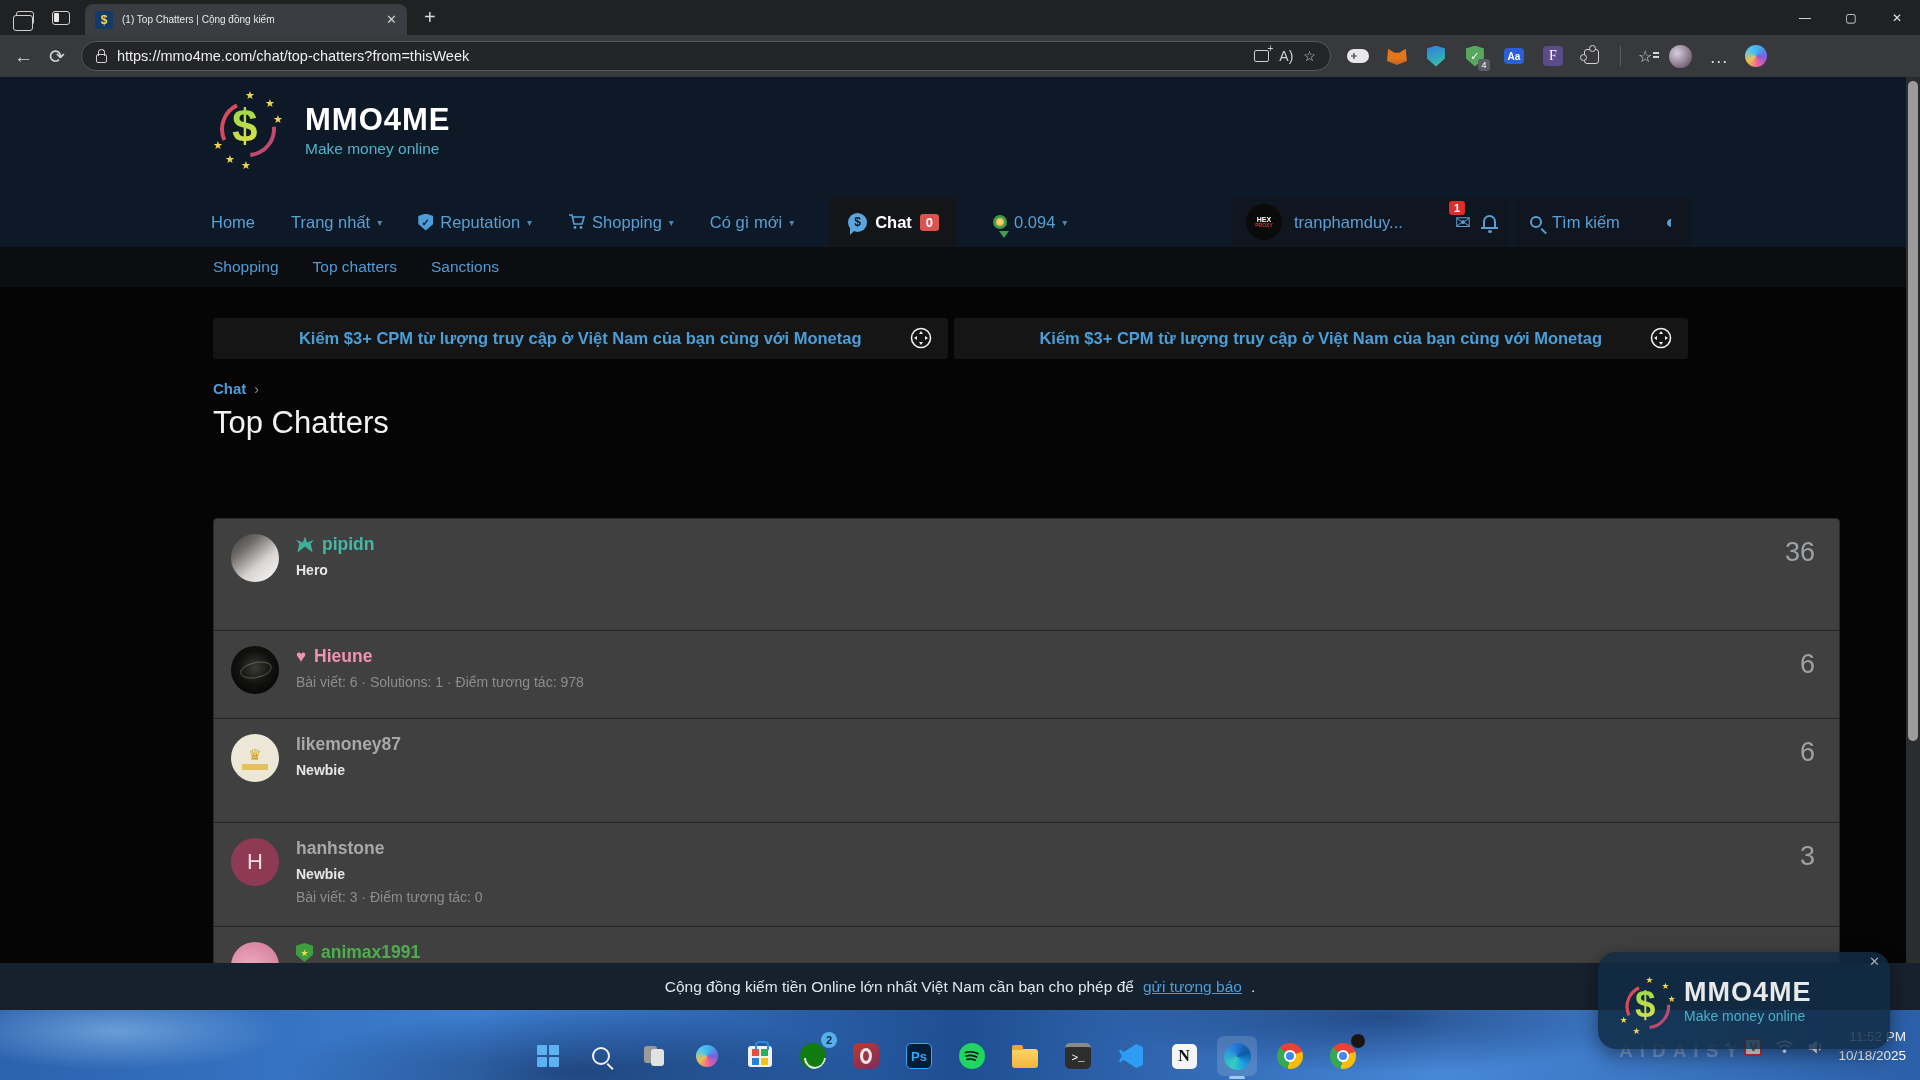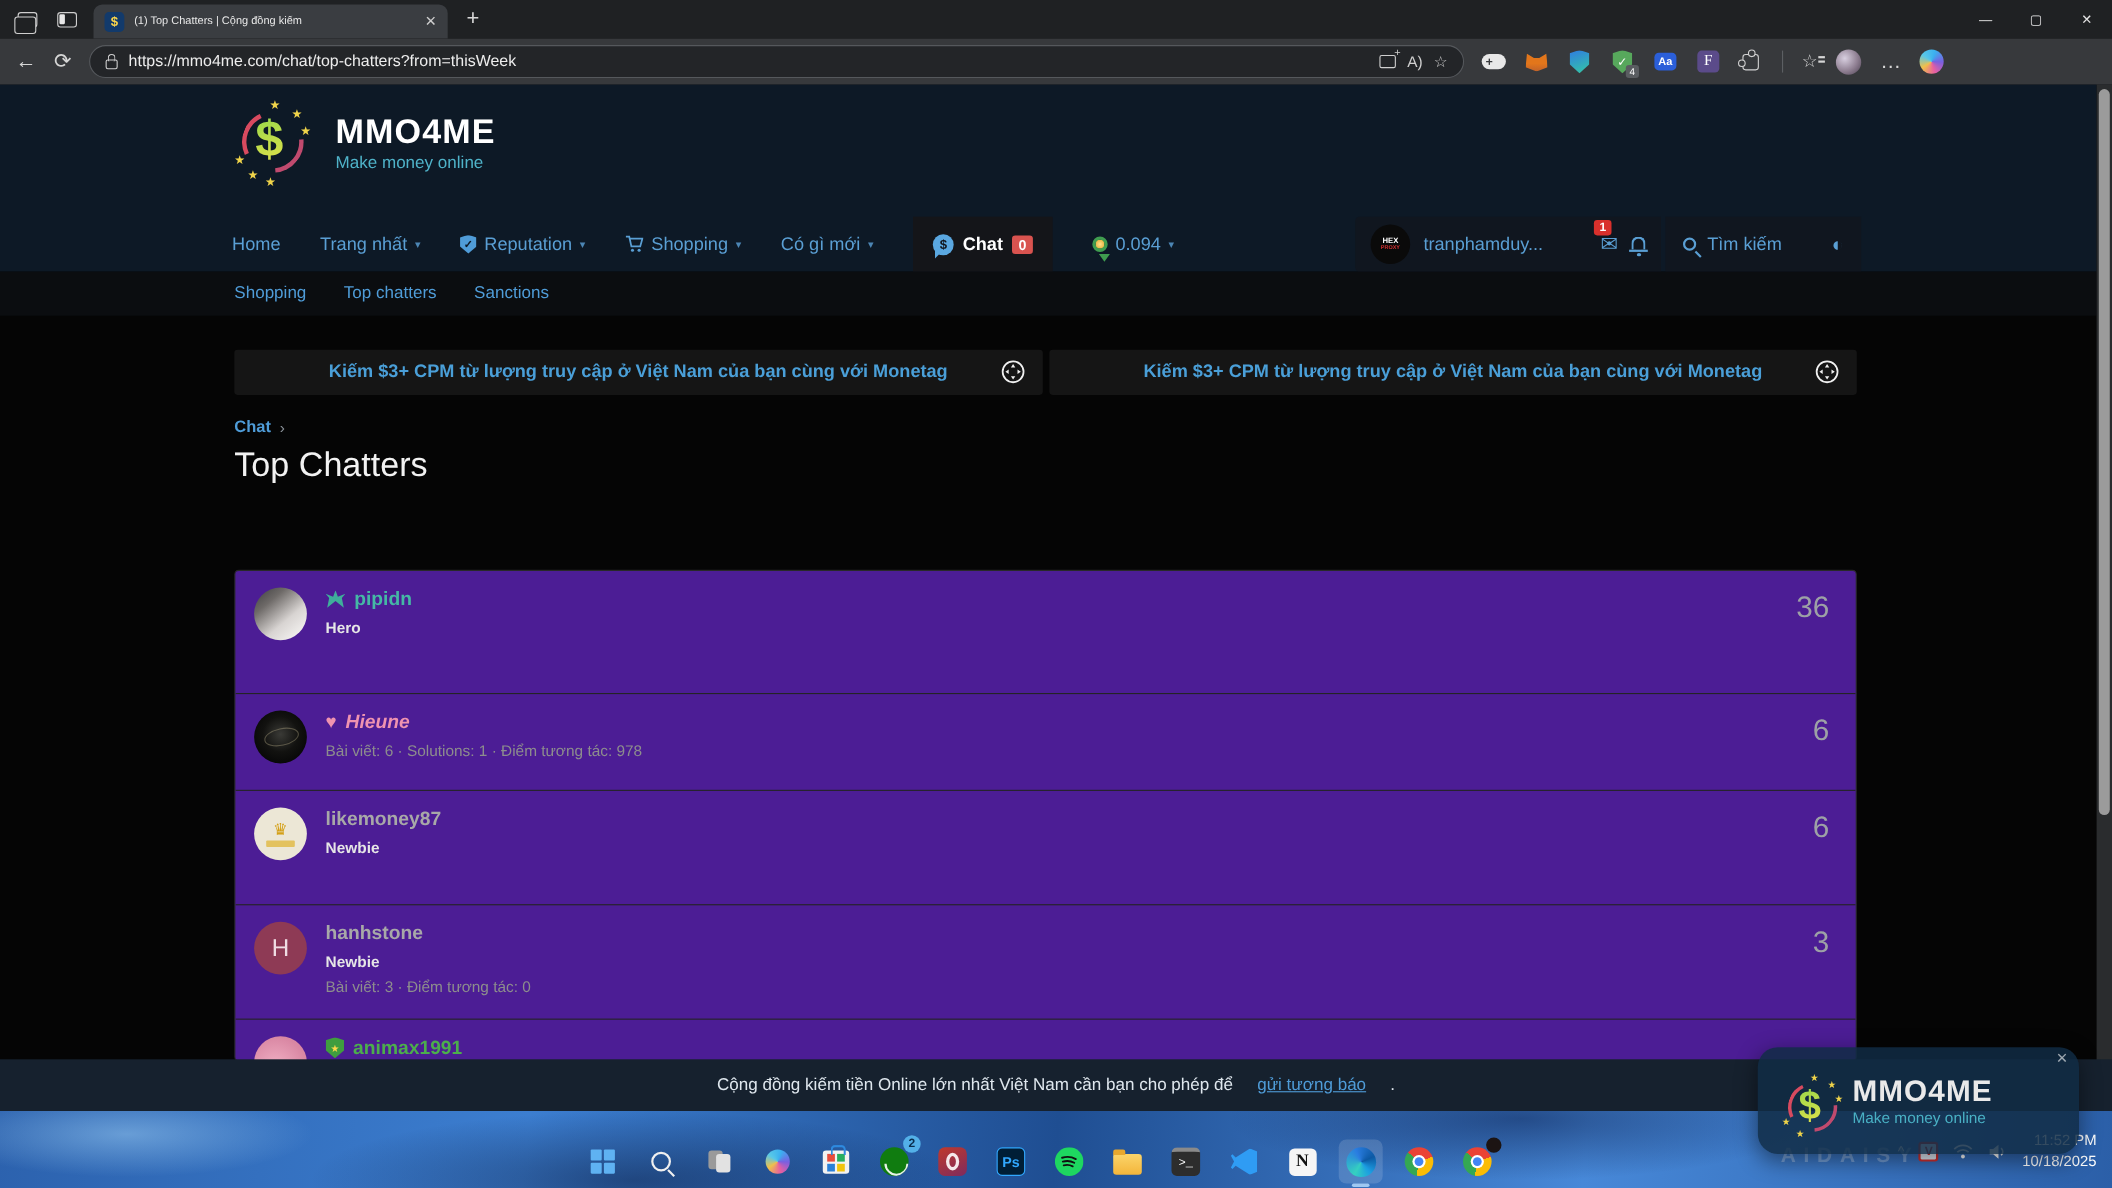--- a/index.html
+++ b/index.html
@@ -103,41 +103,41 @@
   .banner-ico { position:absolute; right:16px; top:9px; }
   .breadcrumb { position:absolute; left:213px; top:380px; display:flex; align-items:center; gap:8px; }
   .crumb-link { color:#4f9cd8; font-size:15px; font-weight:bold; }
   .crumb-sep { color:#8a9199; font-size:14px; }
   .page-title { position:absolute; left:213px; top:405px; color:#f2f2f2; font-size:31px; font-weight:400; }
   .tabsbar { position:absolute; left:213px; top:462px; width:1475px; height:40px; background:#0e0e0e; border-top:1px solid #272727; border-bottom:1px solid #272727; display:flex; align-items:stretch; padding:0 6px; }
   .tab-item { display:flex; align-items:center; padding:0 14px; color:#5a9fd4; font-size:15.5px; position:relative; }
   .tab-item.active { color:#fff; }
   .tab-item.active::after { content:""; position:absolute; left:4px; right:4px; bottom:-1px; height:3px; background:#3a7bbf; }
 
-  .panel { position:absolute; left:213px; top:518px; width:1475px; height:447px; background:#4c1d95; border:1px solid #282828; border-radius:4px; overflow:hidden; }
+  .panel { position:absolute; left:213px; top:518px; width:1627px; height:447px; background:#404040; border:1px solid #282828; border-radius:4px; overflow:hidden; }
   .row { position:relative; padding:15px 20px 0 82px; border-bottom:1px solid #242424; }
   .row .avatar { position:absolute; left:17px; top:15px; width:48px; height:48px; border-radius:50%; }
   .av-photo { background:linear-gradient(140deg,#3a3a3c 0%,#6e6a68 28%,#d8d4d2 62%,#f2f0ee 88%); }
   .av-space { background:radial-gradient(circle at 50% 45%, #3a3a36 0%, #121210 45%, #060606 80%); position:relative; }
   .av-space::after { content:""; position:absolute; left:9px; top:16px; width:30px; height:14px; border:1px solid rgba(200,190,150,.35); border-radius:50%; transform:rotate(-12deg); }
   .av-cream { background:#ece7d6; display:flex; flex-direction:column; align-items:center; justify-content:center; color:#d4a017; font-size:15px; line-height:1; }
   .av-cream .band { margin-top:2px; width:26px; height:6px; background:#e3c25e; border-radius:1px; }
   .av-maroon { background:#8e3a55; color:#f0dde4; font-size:22px; display:flex; align-items:center; justify-content:center; }
   .av-pink { background:radial-gradient(circle at 40% 60%, #f2b1c5, #d987a3 70%); }
   .name-line { display:flex; align-items:center; gap:8px; font-size:17.5px; font-weight:bold; }
-  .c-teal { color:#45b8a5; } .c-pink { color:#ef93b0;font-style:italic; } .c-gray { color:#a8a8a8; } .c-green { color:#4cae4c; }
+  .c-teal { color:#45b8a5; } .c-pink { color:#ef93b0; } .c-gray { color:#a8a8a8; } .c-green { color:#4cae4c; }
   .badge-owl { width:18px; height:16px; background:#3fae9b; clip-path:polygon(0 20%,18% 45%,8% 100%,50% 62%,92% 100%,82% 45%,100% 20%,62% 38%,50% 0,38% 38%); }
   .badge-heart { color:#ef93b0; font-size:17px; font-weight:normal; }
   .badge-shield { width:17px; height:19px; background:#3f9d3f; clip-path:polygon(50% 0,100% 14%,100% 62%,50% 100%,0 62%,0 14%); color:#ffd84a; font-size:9px; display:flex; align-items:center; justify-content:center; font-weight:normal; }
   .user-title { color:#e6e6e6; font-size:14px; margin-top:7px;font-weight:bold; }
   .stats { color:#8d8d8d; font-size:14px; margin-top:7px; }
   .count { position:absolute; right:24px; top:18px; font-size:27px; color:#9da1a6; font-weight:400; }
 
   
-  .notifbar { position:absolute; left:0; right:0; top:963px; height:47px; background:#16212e; display:flex; align-items:center; justify-content:center; gap:22px; font-size:15.5px; color:#dfe7ee; z-index:7; }
+  .notifbar { position:absolute; left:0; right:0; top:963px; height:47px; background:#16212e; display:flex; align-items:center; justify-content:center; gap:9px; font-size:15.5px; color:#dfe7ee; z-index:7; }
   .notif-link { color:#4f9cd8; }
 
   
   .desktop { position:absolute; left:0; right:0; top:1010px; height:70px; z-index:5;
     background:
       radial-gradient(ellipse 260px 60px at 6% 30%, rgba(150,200,240,.55), transparent 65%),
       radial-gradient(ellipse 420px 90px at 30% 90%, rgba(10,25,60,.5), transparent 70%),
       radial-gradient(ellipse 380px 80px at 72% 10%, rgba(16,40,90,.6), transparent 70%),
       linear-gradient(95deg,#2c62ae 0%,#3c7ed0 25%,#1f4e92 50%,#4788d8 75%,#2b5fa8 100%); }
   .task-icons { position:absolute; left:528px; top:26px; display:flex; gap:13px; align-items:center; }

